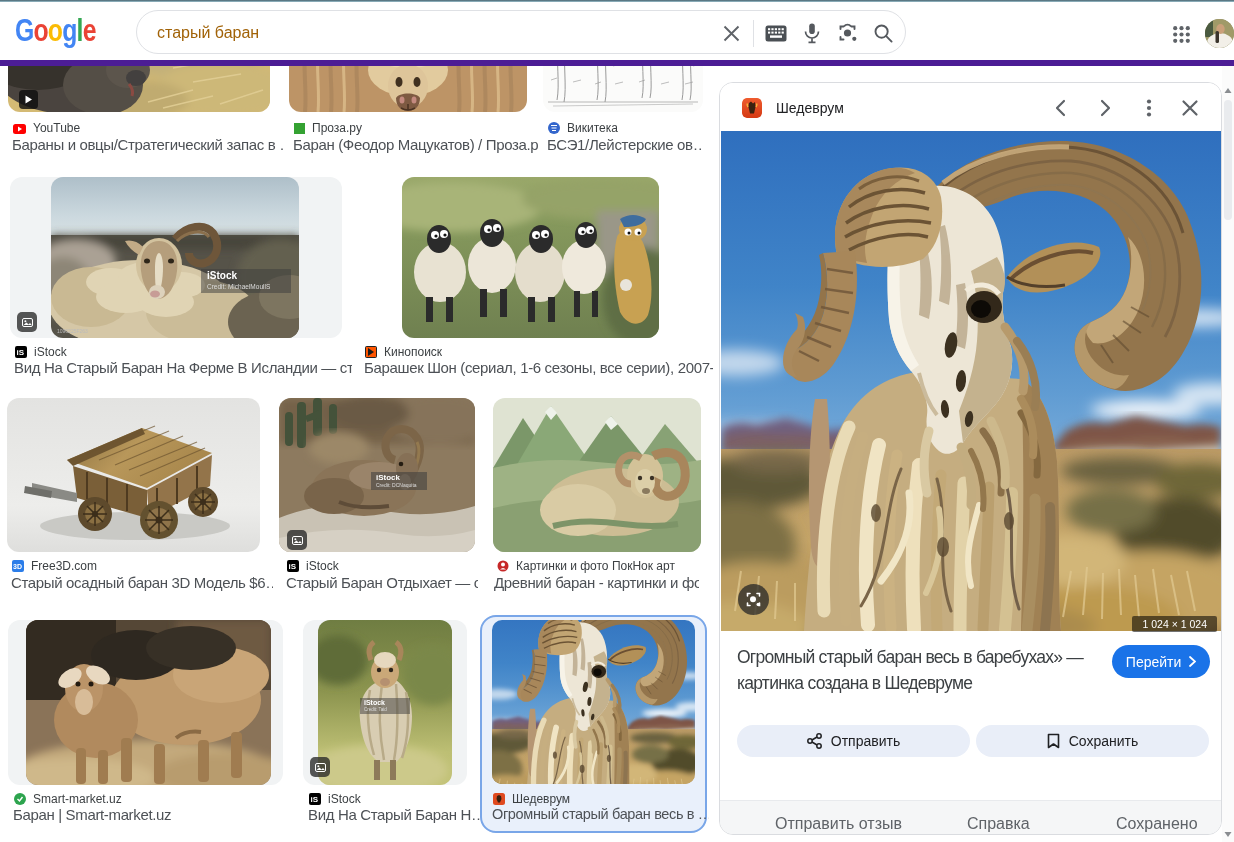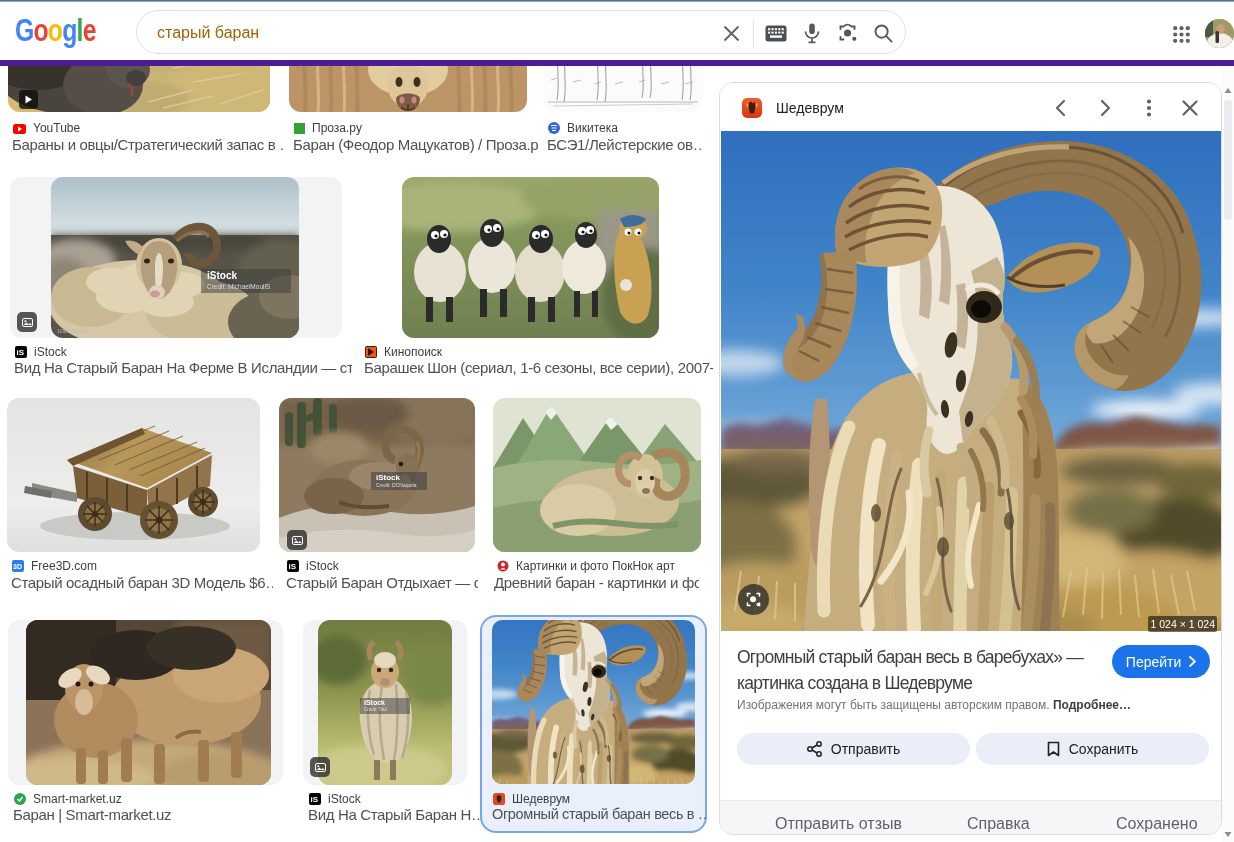--- a/index.html
+++ b/index.html
@@ -38,31 +38,31 @@
 #phead { position:absolute; left:0; top:0; width:100%; height:48px; background:#fff; }
 #pfav { position:absolute; left:22px; top:15px; width:20px; height:20px; border-radius:5px;
   overflow:hidden; }
 #pname { position:absolute; left:56px; top:17px; font-size:14px; color:#202124; }
 .pnav { position:absolute; top:12px; width:26px; height:26px; color:#5f6368; }
 #pimg { position:absolute; left:1px; top:48px; width:500px; height:500px; }
 #lensbtn { position:absolute; left:18px; top:501px; width:31px; height:31px;
   border-radius:50%; background:rgba(32,33,36,.72); display:flex;
   align-items:center; justify-content:center; }
 #sizebadge { position:absolute; right:4px; top:533px; background:rgba(0,0,0,.55);
-  color:#fff; font-size:10.5px; padding:2px 2px; border-radius:2px; }
+  color:#fff; font-size:10.5px; padding:2px 10px; border-radius:2px; }
 #ptitle { position:absolute; left:17px; top:561px; font-size:17.5px; white-space:nowrap;
   line-height:26px; color:#3c4043; letter-spacing:-0.75px; }
 #gobtn { position:absolute; left:392px; top:562px; width:98px; height:33px;
   border-radius:17px; background:#1a73e8; color:#fff; font-size:14px;
   display:flex; align-items:center; justify-content:center; }
 #copyr { position:absolute; left:17px; top:615px; font-size:12px; color:#70757a; white-space:nowrap; }
 #copyr b { color:#3c4043; font-weight:bold; }
 .actbtn { position:absolute; top:642px; height:32px; border-radius:16px;
   background:#e9eef8; color:#202124; font-size:14px; display:flex;
-  align-items:center; justify-content:center; gap:9px;margin-top:8px; }
+  align-items:center; justify-content:center; gap:9px; }
 #pfoot { position:absolute; left:0; top:717px; width:100%; height:36px;
   background:#f5f6f7; border-top:1px solid #e8eaed; font-size:16px; color:#5f6368; }
 #pfoot span { position:absolute; top:14px; }
 
 
 #sbar { left:1222px; top:66px; width:12px; height:776px; background:#fbfbfb; z-index:40; }
 </style>
 </head>
 <body>
 <div id="page">
@@ -756,21 +756,20 @@
         <path d="M2.5 5 L2.5 2.5 L5 2.5 M12 2.5 L14.5 2.5 L14.5 5 M2.5 12 L2.5 14.5 L5 14.5 M14.5 12 L14.5 14.5 L13.5 14.5" fill="none" stroke="#fff" stroke-width="1.6" stroke-linecap="round"></path>
         <circle cx="8" cy="8.2" r="3" fill="#fff"></circle>
         <circle cx="13.2" cy="13.4" r="1.7" fill="#fff"></circle>
       </svg>
     </div>
     <div id="sizebadge">1 024 × 1 024</div>
     <div id="ptitle">Огромный старый баран весь в баребухах» —<br>картинка создана в Шедевруме</div>
     <div id="gobtn">Перейти&nbsp;&nbsp;<svg width="7" height="11" viewBox="0 0 7 11">
           <path d="M1 1 L6 5.5 L1 10" stroke="#fff" stroke-width="1.8" fill="none" stroke-linecap="round"></path>
         </svg></div>
-    <div id="copyr">Изображения могут быть защищены авторским правом.&nbsp;<b>Подробнее…</b></div>
     <div class="actbtn" style="left:17px;width:233px">
       <svg width="15" height="16" viewBox="0 0 15 16">
         <g fill="none" stroke="#202124" stroke-width="1.5">
           <circle cx="12" cy="3" r="2.2"></circle>
             <circle cx="3" cy="8" r="2.2"></circle>
             <circle cx="12" cy="13" r="2.2"></circle>
           <path d="M5 7 L10 4 M5 9 L10 12"></path>
         </g>
       </svg>
       Отправить

